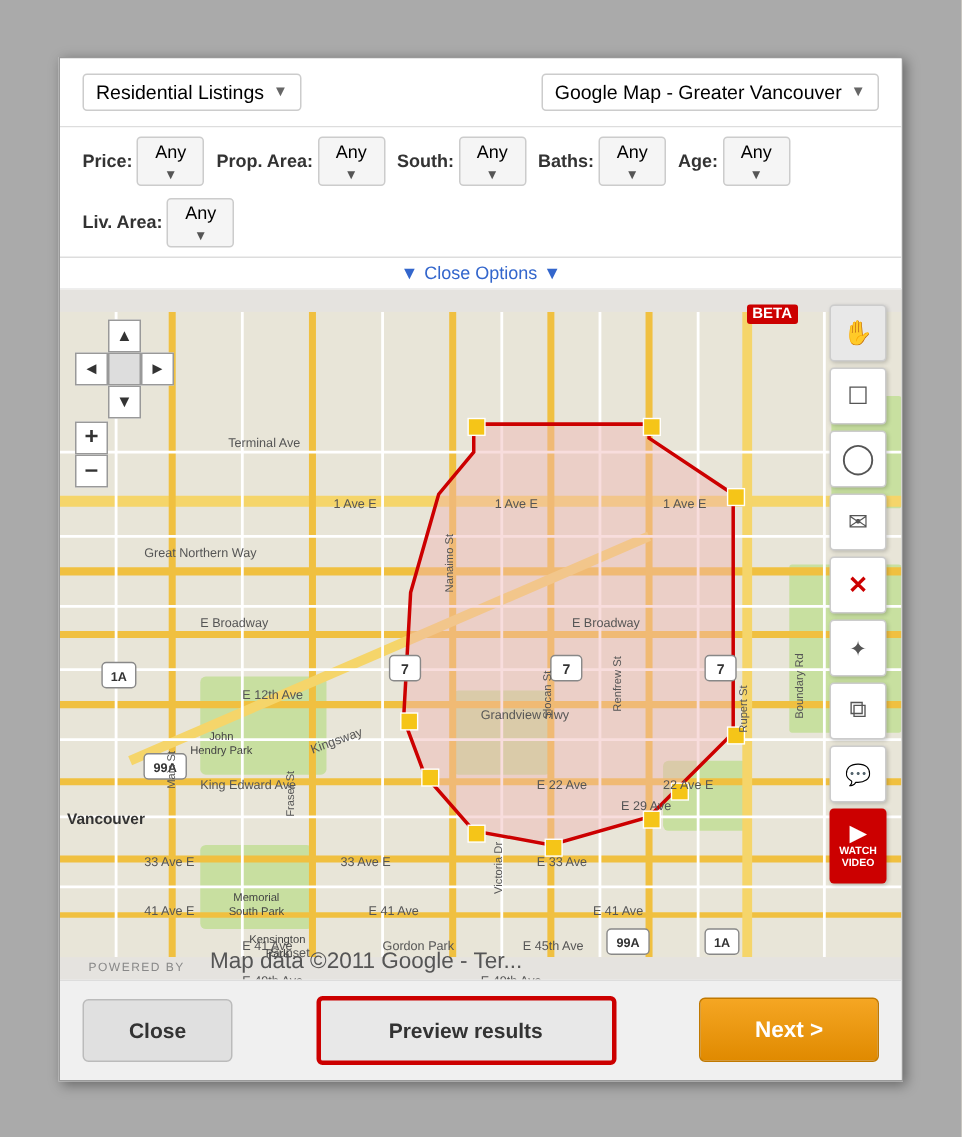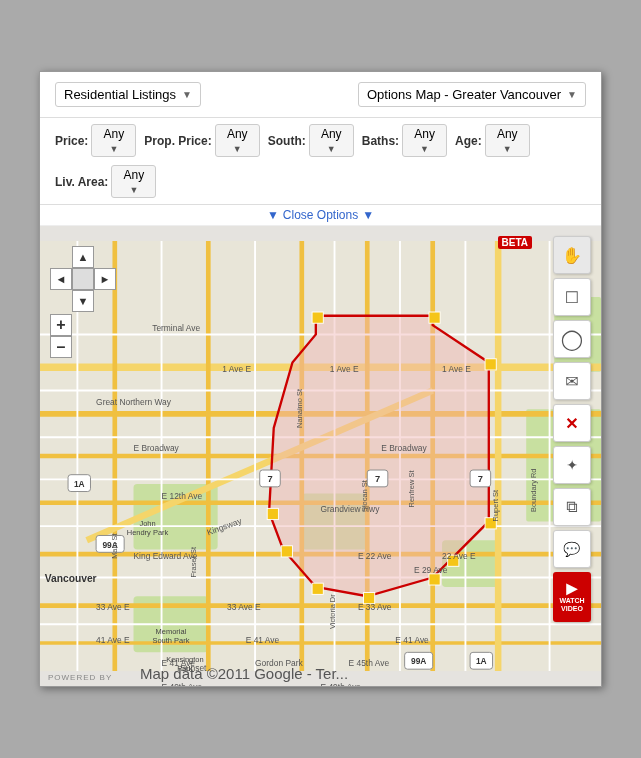--- a/index.html
+++ b/index.html
@@ -216,21 +216,21 @@
     .map-attrib {
       position: absolute;
       bottom: 4px;
       left: 100px;
       font-size: 15px;
       color: #555;
     }
     .powered-by {
       position: absolute;
       bottom: 4px;
-      left: 8px;
+      left: 19px;
       font-size: 8px;
       color: #888;
       text-transform: uppercase;
       letter-spacing: 1px;
     }
     .bottom-bar {
       display: flex;
       align-items: center;
       justify-content: space-between;
       padding: 10px 15px;
@@ -277,35 +277,35 @@
 <body>
 
 <div class="window">
 
   <div class="top-bar">
     <div class="dropdown-select">
       <span>Residential Listings</span>
       <span class="arrow">▼</span>
     </div>
     <div class="dropdown-select">
-      <span>Options Map - Greater Vancouver</span>
+      <span>Google Map - Greater Vancouver</span>
       <span class="arrow">▼</span>
     </div>
   </div>
 
   <div class="filter-bar">
     <div class="filter-group">
       <span class="filter-label">Price:</span>
       <div class="filter-select">
         <span>Any</span>
         <span class="arr">▼</span>
       </div>
     </div>
     <div class="filter-group">
-      <span class="filter-label">Prop. Price:</span>
+      <span class="filter-label">Prop. Area:</span>
       <div class="filter-select">
         <span>Any</span>
         <span class="arr">▼</span>
       </div>
     </div>
     <div class="filter-group">
       <span class="filter-label">South:</span>
       <div class="filter-select">
         <span>Any</span>
         <span class="arr">▼</span>
@@ -501,14 +501,19 @@
       </div>
     </div>
 
     
     <div class="powered-by">POWERED BY</div>
     
     <div class="map-attrib">Map data ©2011 Google - Ter...</div>
   </div>
 
 
+  <div class="bottom-bar">
+    <button class="btn-close">Close</button>
+    <button class="btn-preview">Preview results</button>
+    <button class="btn-next">Next &gt;</button>
+  </div>
 
 </div>
 
 </body></html>

